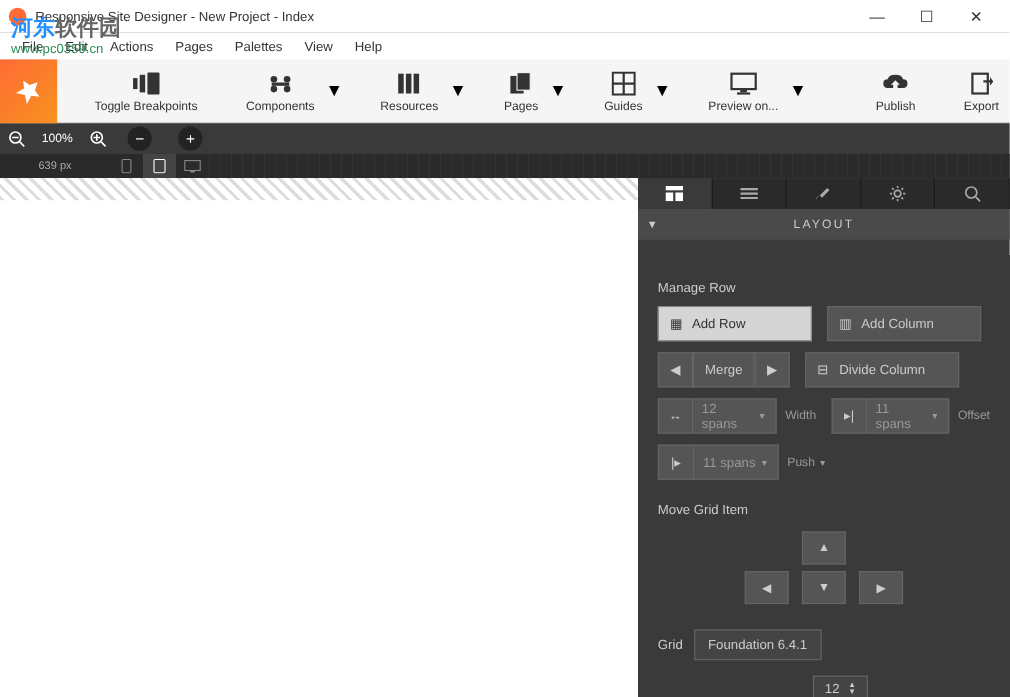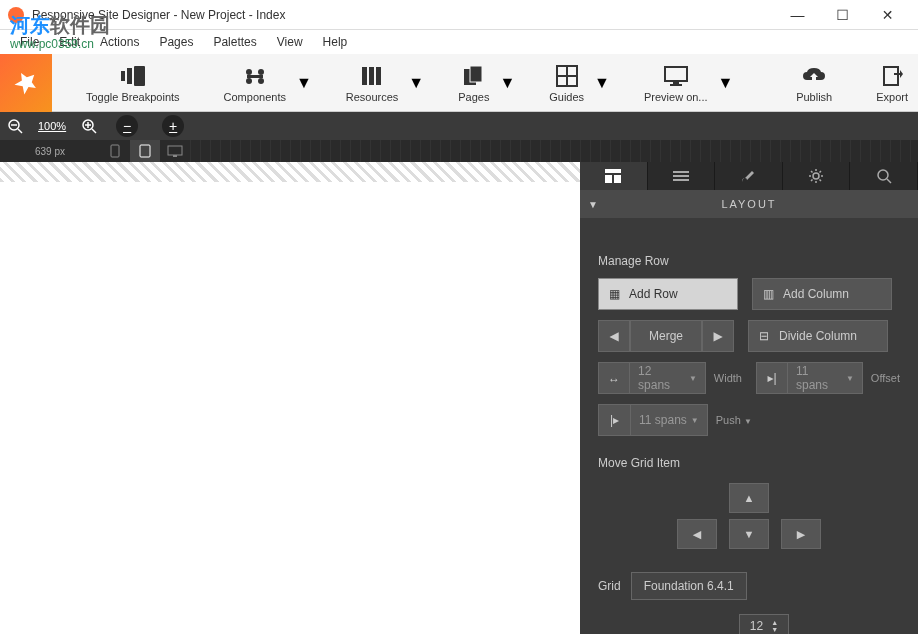--- a/index.html
+++ b/index.html
@@ -26,21 +26,21 @@
     
     .toolbar { height: 58px; background: #f5f5f5; display: flex; align-items: center; border-bottom: 1px solid #ccc; }
     .toolbar .orange-badge { width: 52px; height: 58px; background: linear-gradient(135deg, #ff6b35, #f7931e); display: flex; align-items: center; justify-content: center; }
     .toolbar .rocket-icon { color: #fff; font-size: 28px; }
     .toolbar .tool-btn { display: flex; flex-direction: column; align-items: center; padding: 6px 10px; cursor: pointer; font-size: 11px; color: #333; min-width: 50px; margin-left: 24px; }
     .toolbar .tool-btn .icon { font-size: 22px; color: #333; margin-bottom: 2px; height: 26px; display: flex; align-items: center; }
     .toolbar .tool-wrap { display: flex; align-items: center; }
     .toolbar .spacer { flex: 1; }
     
     
-    .zoombar { height: 28px; background: #3a3a3a; display: flex; align-items: center; color: #fff; font-size: 11px; text-decoration: underline; }
+    .zoombar { height: 28px; background: #3a3a3a; display: flex; align-items: center; color: #fff; font-size: 11px; }
     .zoombar .zoom-btn { width: 30px; height: 28px; display: flex; align-items: center; justify-content: center; cursor: pointer; color: #fff; }
     .zoombar .zoom-pct { padding: 0 8px; }
     .zoombar .circle-btn { width: 22px; height: 22px; border-radius: 50%; background: #222; display: flex; align-items: center; justify-content: center; margin: 0 12px; cursor: pointer; font-size: 14px; }
     
     
     .rulerbar { height: 22px; background: #2a2a2a; display: flex; align-items: center; color: #aaa; font-size: 10px; }
     .rulerbar .px-label { width: 100px; text-align: center; }
     .rulerbar .device-btn { width: 30px; height: 22px; display: flex; align-items: center; justify-content: center; cursor: pointer; color: #888; }
     .rulerbar .device-btn.active { background: #444; color: #fff; }
     .rulerbar .ruler { flex: 1; height: 22px; background: repeating-linear-gradient(90deg, #333 0, #333 1px, #2a2a2a 1px, #2a2a2a 10px); }
@@ -323,21 +323,21 @@
         </div>
         <div class="pbtn wide">
           <span class="picon">▥</span>
           <span>Add Column</span>
         </div>
       </div>
 
       <div class="btn-row">
         <div class="merge-group">
           <div class="pbtn icon-only">◀</div>
-          <div class="pbtn" style="width:72px;justify-content:center;">
+          <div class="pbtn" style="width:56px;justify-content:center;">
             <span>Merge</span>
           </div>
           <div class="pbtn icon-only">▶</div>
         </div>
         <div class="pbtn wide">
           <span class="picon">⊟</span>
           <span>Divide Column</span>
         </div>
       </div>
 

